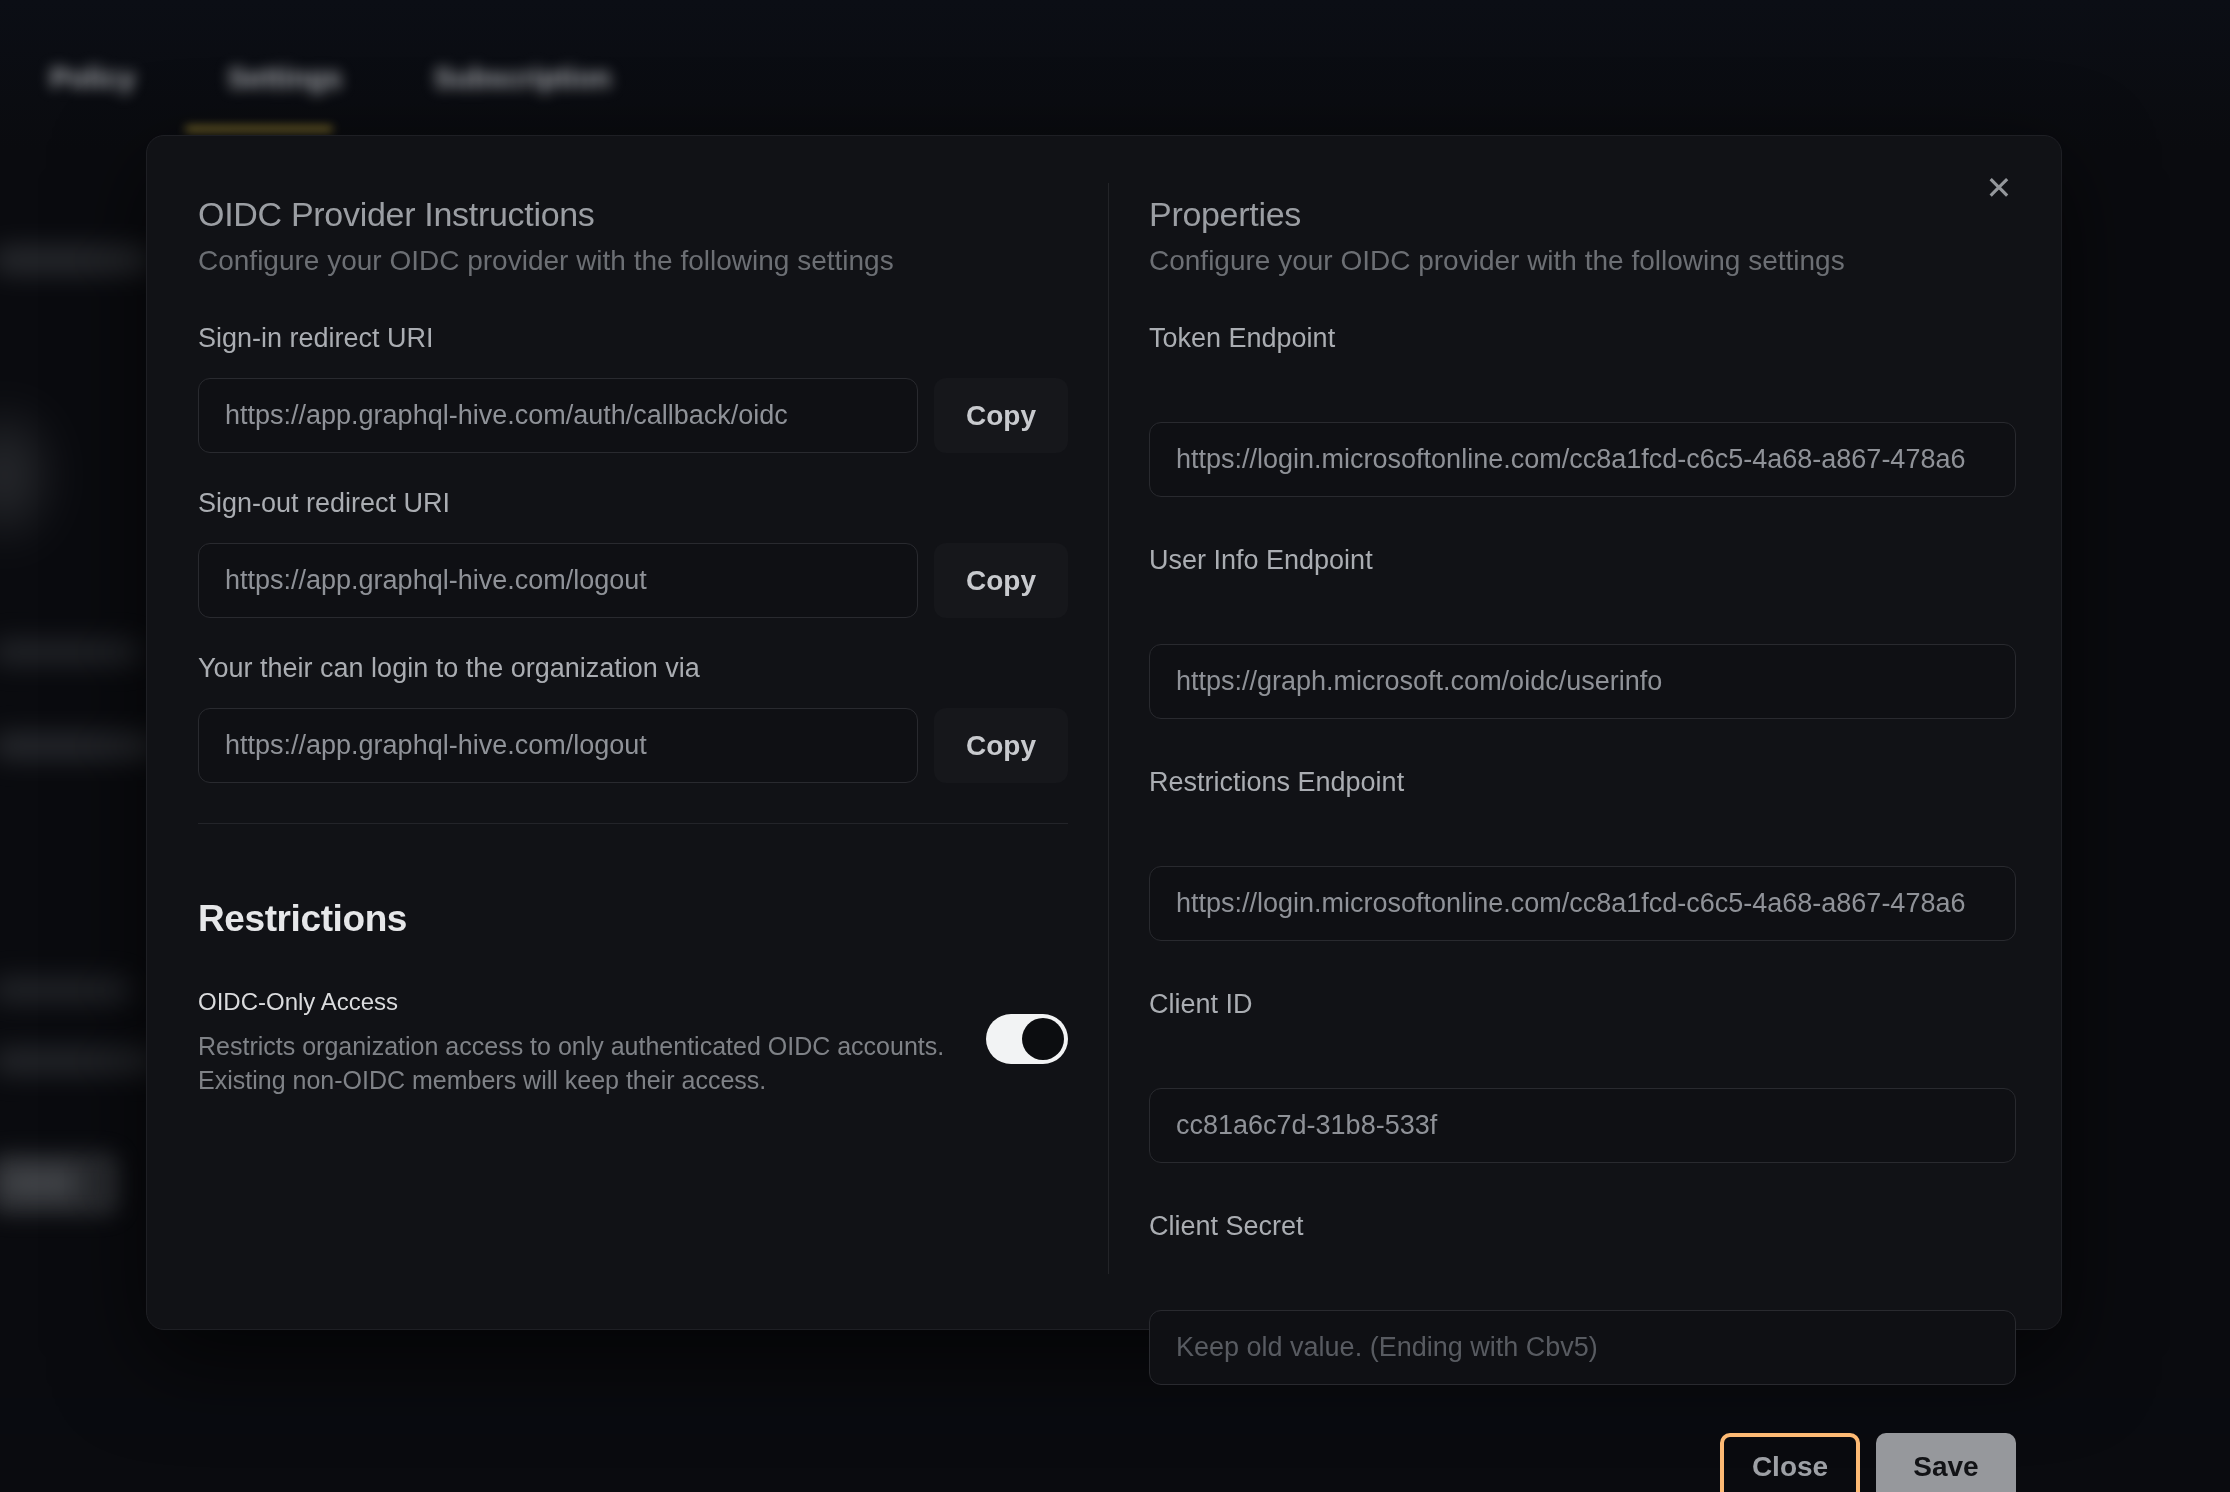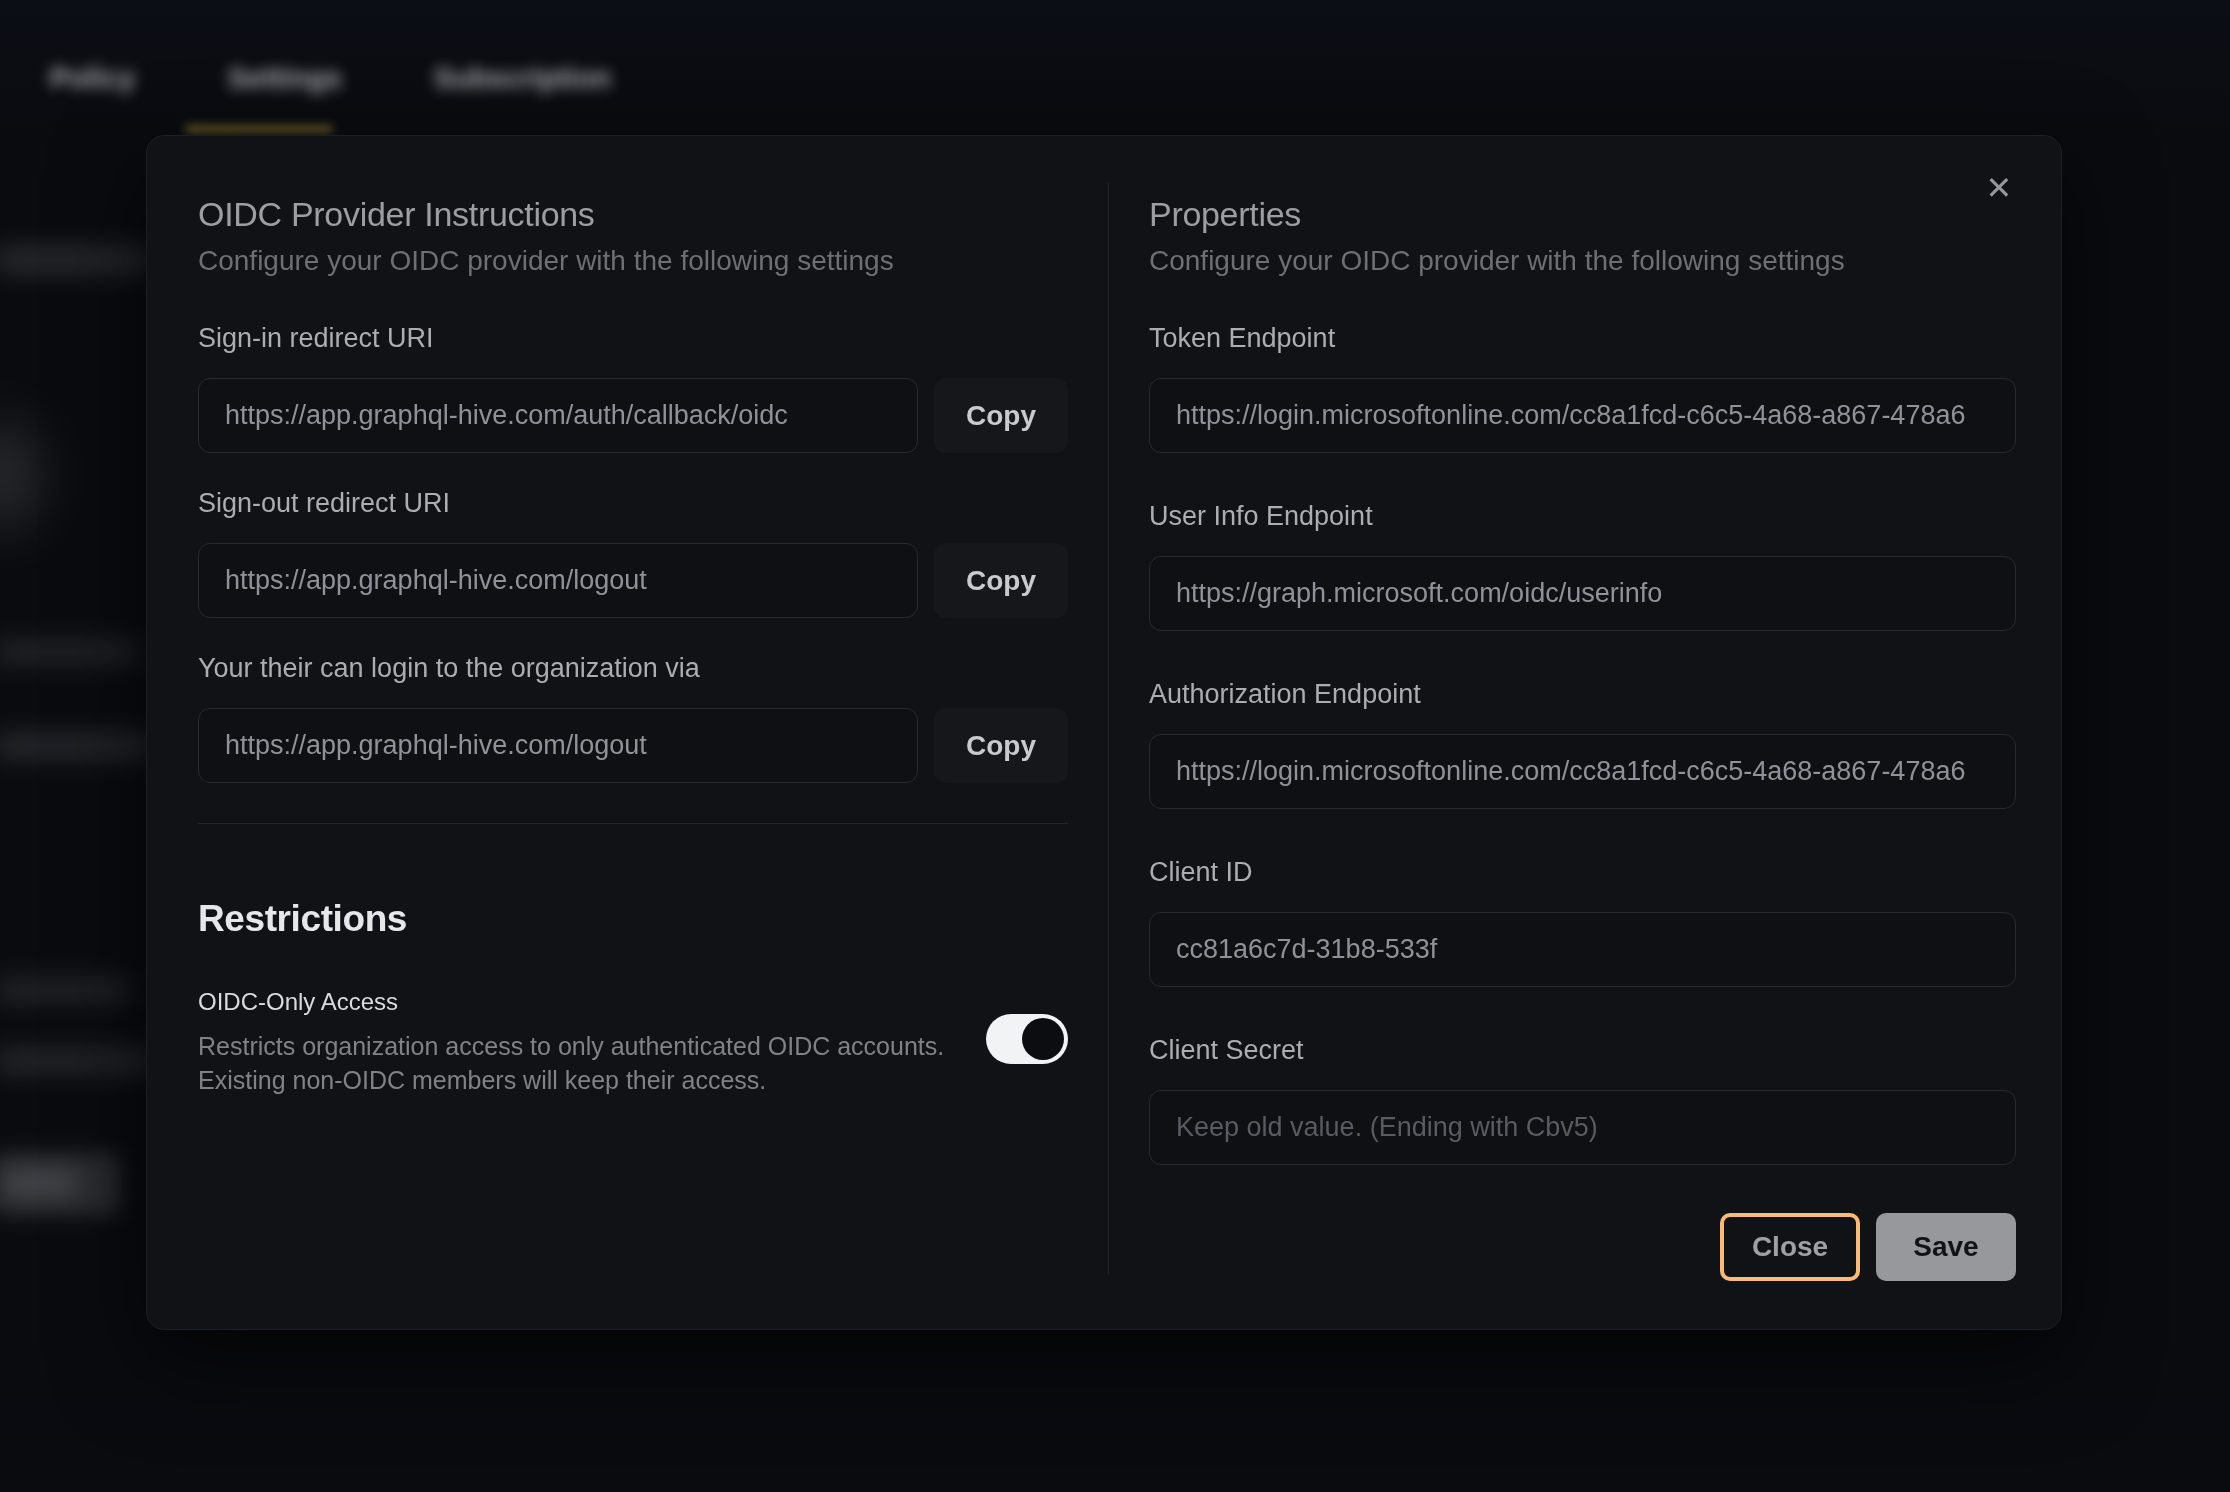--- a/index.html
+++ b/index.html
@@ -62,21 +62,21 @@
   .field-label {
     display:block; font-size:27px; font-weight:500; color:#aaadb2; line-height:32px;
   }
   .input-row { display:flex; margin-top:24px; }
   .text-input {
     height:75px; background:#0f1014; border:1px solid #292a2f; border-radius:12px;
     padding:0 26px; font-size:27px; color:#8f9298;
     font-family:"Liberation Sans", sans-serif;
     width:720px; outline:none;
   }
-  .col-right .text-input { width:867px; }
+  .col-right .text-input { width:867px;margin-top:44px; }
   .text-input::placeholder { color:#585b61; }
   .copy-btn {
     width:134px; height:75px; margin-left:16px; border:none; border-radius:12px;
     background:#16171b; color:#c8cace; font-size:28px; font-weight:600;
     font-family:"Liberation Sans", sans-serif; cursor:pointer;
   }
   hr.left-divider { margin-top:40px; border:none; border-top:1px solid #232429; }
   h3.restrictions-title {
     margin-top:74px; font-size:37px; font-weight:700; color:#e6e7e9; letter-spacing:-.4px;
   }
@@ -189,21 +189,21 @@
     </div>
 
     <div class="field">
       <span class="field-label">User Info Endpoint</span>
       <div class="input-row">
         <input class="text-input" value="https://graph.microsoft.com/oidc/userinfo" style="">
       </div>
     </div>
 
     <div class="field">
-      <span class="field-label">Authorization Endpoint</span>
+      <span class="field-label">Restrictions Endpoint</span>
       <div class="input-row">
         <input class="text-input" value="https://login.microsoftonline.com/cc8a1fcd-c6c5-4a68-a867-478a6" style="">
       </div>
     </div>
 
     <div class="field">
       <span class="field-label">Client ID</span>
       <div class="input-row">
         <input class="text-input" value="cc81a6c7d-31b8-533f" style="">
       </div>

